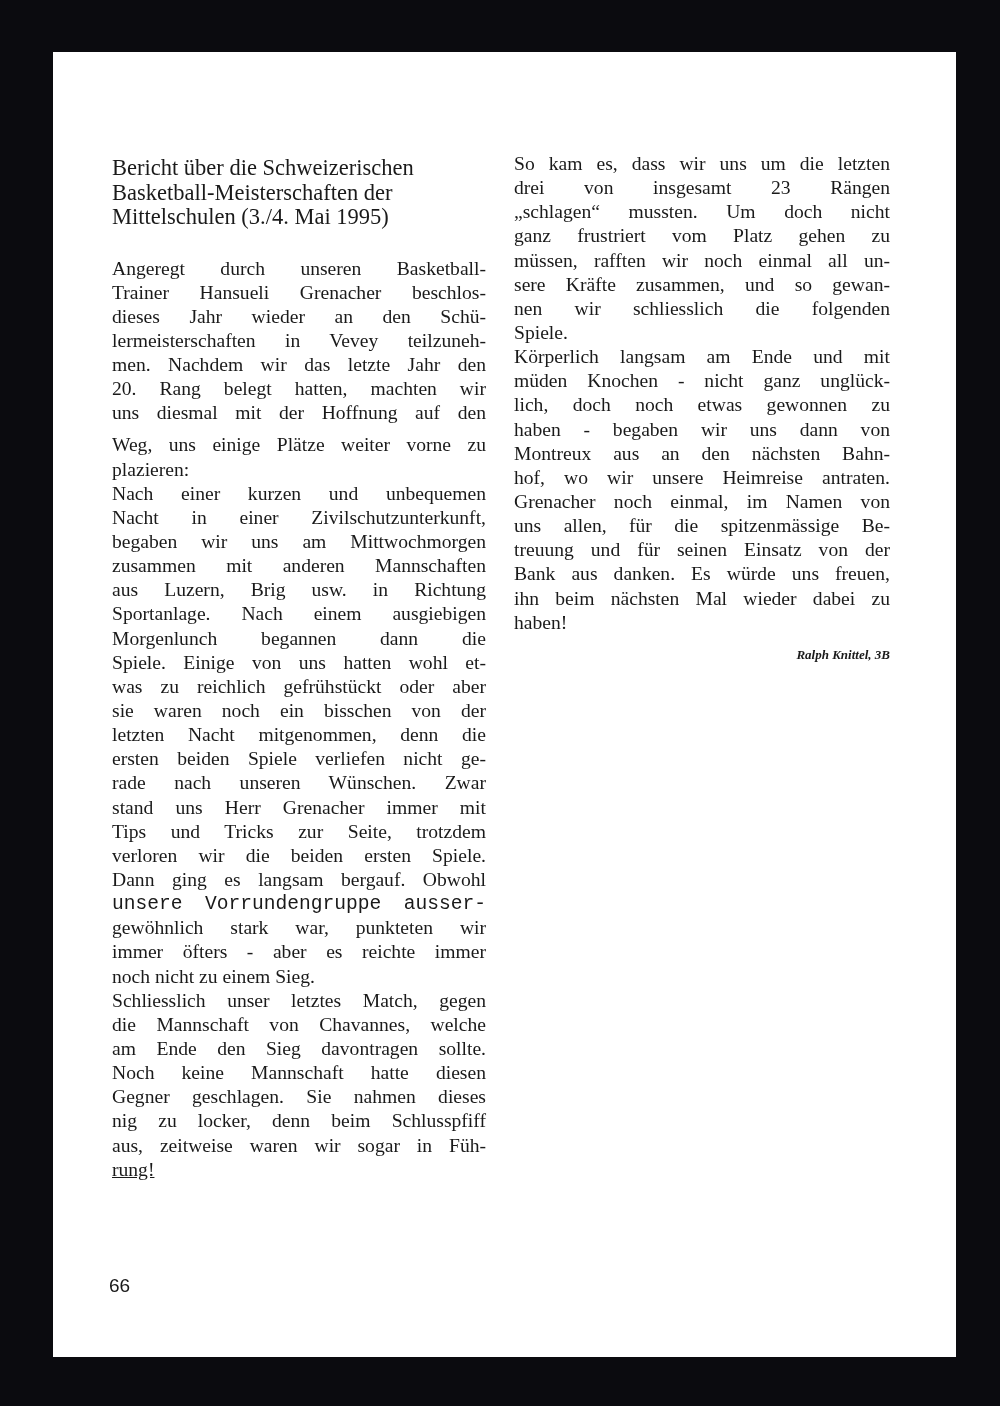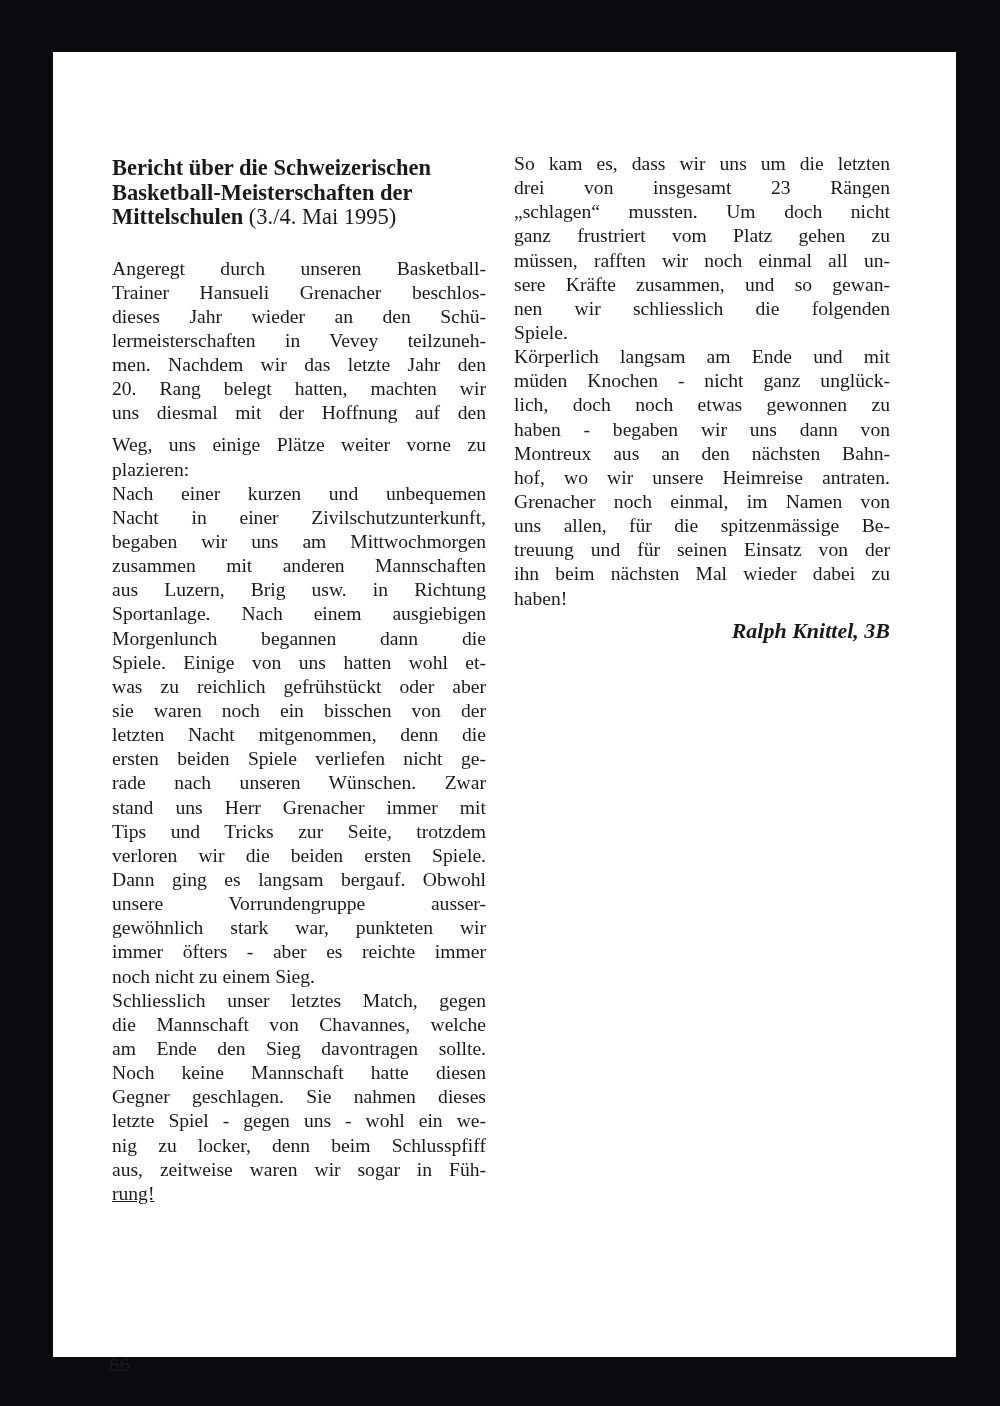--- a/index.html
+++ b/index.html
@@ -23,46 +23,46 @@
   .col-left { left: 59px; width: 374px; top: 104px; }
   .col-right { left: 461px; width: 376px; top: 100px; }
   .title {
     font-family: "Liberation Serif", "DejaVu Serif", serif;
     font-size: 22.5px;
     line-height: 24.5px;
     margin: 0 0 27px 0;
     color: #1a1a1a;
     font-weight: normal;
   }
-  .title .b { font-weight: bold; }
+  .title .b { font-weight: normal; }
   .line {
     display: block;
     font-family: "Liberation Serif", "DejaVu Serif", serif;
     font-size: 19.6px;
     line-height: 24.15px;
     height: 24.15px;
     text-align: justify;
     text-align-last: justify;
     white-space: nowrap;
     overflow: visible;
   }
   .line.last { text-align-last: left; }
   .sig {
     display: block;
     text-align: right;
     font-family: "Liberation Serif", "DejaVu Serif", serif;
     font-style: italic;
     font-weight: bold;
-    font-size: 22px;
+    font-size: 13px;
     line-height: 24px;
     margin-top: 8px;
   }
   .pagenum {
     position: absolute;
-    left: 56px; top: 1302px;
+    left: 56px; top: 1223px;
     font-family: "Liberation Sans", "DejaVu Sans", sans-serif;
     font-size: 19px;
     color: #1a1a1a;
   }
 </style>
 </head>
 <body>
 
 <div class="page">
 
@@ -92,30 +92,29 @@
         <span class="line" style="white-space: nowrap;">Spiele. Einige von uns hatten wohl et-</span>
         <span class="line" style="white-space: nowrap;">was zu reichlich gefrühstückt oder aber</span>
         <span class="line" style="white-space: nowrap;">sie waren noch ein bisschen von der</span>
         <span class="line" style="white-space: nowrap;">letzten Nacht mitgenommen, denn die</span>
         <span class="line" style="white-space: nowrap;">ersten beiden Spiele verliefen nicht ge-</span>
         <span class="line" style="white-space: nowrap;">rade nach unseren Wünschen. Zwar</span>
         <span class="line" style="white-space: nowrap;">stand uns Herr Grenacher immer mit</span>
         <span class="line" style="white-space: nowrap;">Tips und Tricks zur Seite, trotzdem</span>
         <span class="line" style="white-space: nowrap;">verloren wir die beiden ersten Spiele.</span>
         <span class="line" style="white-space: nowrap;">Dann ging es langsam bergauf. Obwohl</span>
-        <span class="line" style="white-space: nowrap;">unsere Vorrundengruppe ausser-</span>
+        <span class="line" style="white-space: nowrap; font-family: Liberation Mono, monospace;">unsere Vorrundengruppe ausser-</span>
         <span class="line" style="white-space: nowrap;">gewöhnlich stark war, punkteten wir</span>
         <span class="line" style="white-space: nowrap;">immer öfters - aber es reichte immer</span>
         <span class="line last" style="white-space: nowrap;">noch nicht zu einem Sieg.</span>
         <span class="line" style="white-space: nowrap;">Schliesslich unser letztes Match, gegen</span>
         <span class="line" style="white-space: nowrap;">die Mannschaft von Chavannes, welche</span>
         <span class="line" style="white-space: nowrap;">am Ende den Sieg davontragen sollte.</span>
         <span class="line" style="white-space: nowrap;">Noch keine Mannschaft hatte diesen</span>
         <span class="line" style="white-space: nowrap;">Gegner geschlagen. Sie nahmen dieses</span>
-        <span class="line" style="white-space: nowrap;">letzte Spiel - gegen uns - wohl ein we-</span>
         <span class="line" style="white-space: nowrap;">nig zu locker, denn beim Schlusspfiff</span>
         <span class="line" style="white-space: nowrap;">aus, zeitweise waren wir sogar in Füh-</span>
         <span class="line last" style="white-space: nowrap; text-decoration: underline;">rung!</span>
       </div>
   </div>
 
   <div class="col col-right">
     <div id="right-body">
         <span class="line" style="white-space: nowrap;">So kam es, dass wir uns um die letzten</span>
         <span class="line" style="white-space: nowrap;">drei von insgesamt 23 Rängen</span>
@@ -127,20 +126,21 @@
         <span class="line last" style="white-space: nowrap;">Spiele.</span>
         <span class="line" style="white-space: nowrap;">Körperlich langsam am Ende und mit</span>
         <span class="line" style="white-space: nowrap;">müden Knochen - nicht ganz unglück-</span>
         <span class="line" style="white-space: nowrap;">lich, doch noch etwas gewonnen zu</span>
         <span class="line" style="white-space: nowrap;">haben - begaben wir uns dann von</span>
         <span class="line" style="white-space: nowrap;">Montreux aus an den nächsten Bahn-</span>
         <span class="line" style="white-space: nowrap;">hof, wo wir unsere Heimreise antraten.</span>
         <span class="line" style="white-space: nowrap;">Grenacher noch einmal, im Namen von</span>
         <span class="line" style="white-space: nowrap;">uns allen, für die spitzenmässige Be-</span>
         <span class="line" style="white-space: nowrap;">treuung und für seinen Einsatz von der</span>
+        <span class="line" style="white-space: nowrap;">Bank aus danken. Es würde uns freuen,</span>
         <span class="line" style="white-space: nowrap;">ihn beim nächsten Mal wieder dabei zu</span>
         <span class="line last" style="white-space: nowrap;">haben!</span>
       </div>
     <span class="sig">Ralph Knittel, 3B</span>
   </div>
 
   <div class="pagenum">66</div>
 </div>
 
 </body></html>

